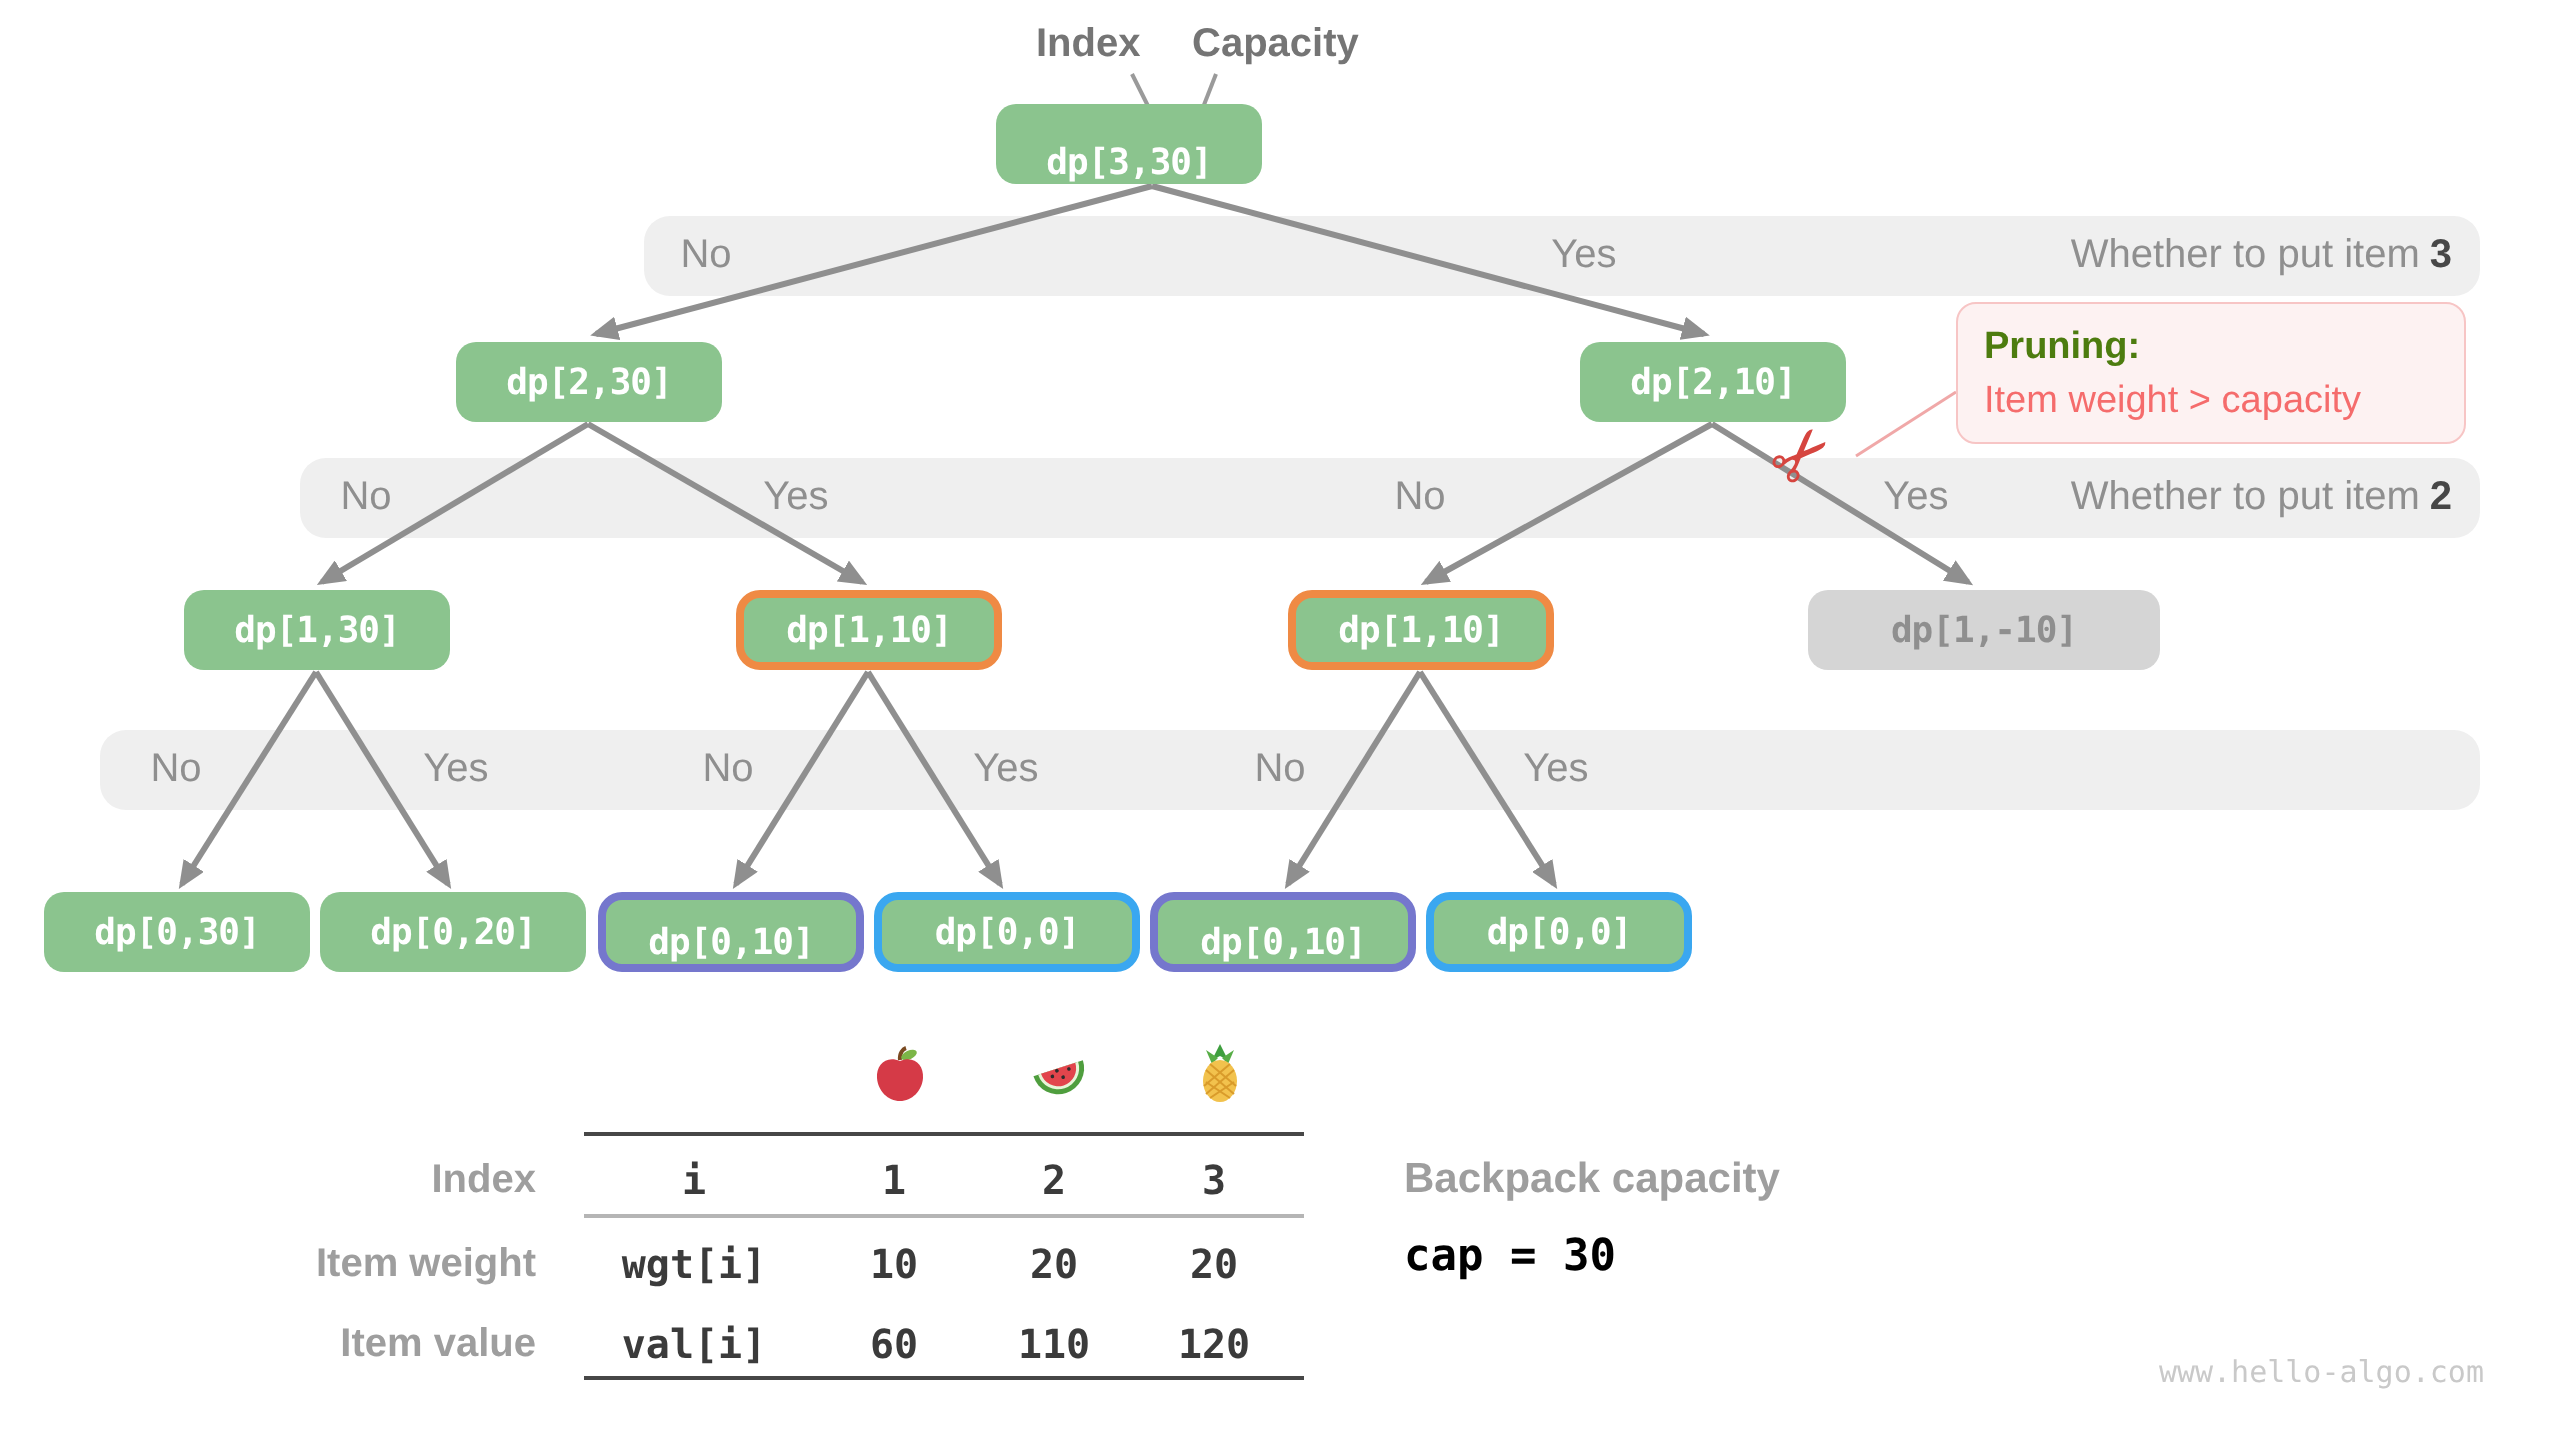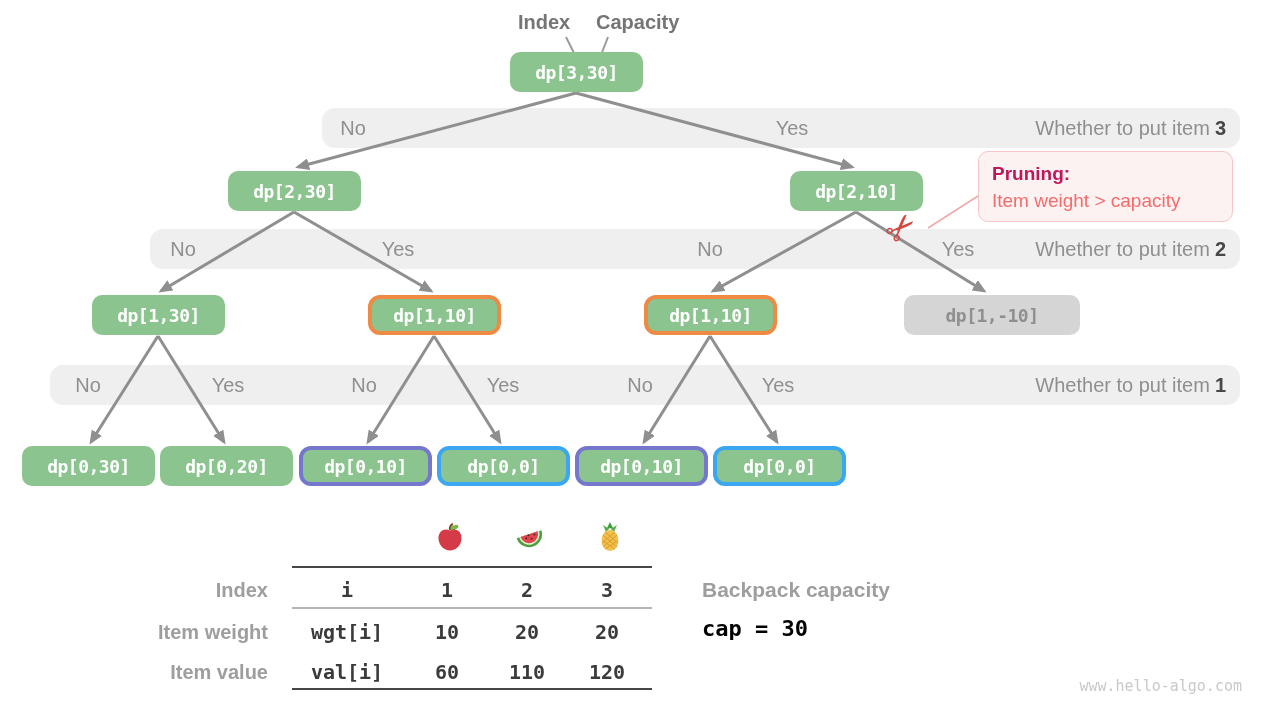--- a/index.html
+++ b/index.html
@@ -13,31 +13,31 @@
   .band .q{position:absolute;right:14px;top:50%;transform:translateY(-50%);
     font-size:20px;color:#8f8f8f;white-space:nowrap;}
   .band .q b{color:#474747;font-weight:700;margin-left:5px;}
 
   
   .node{position:absolute;width:133px;height:40px;box-sizing:border-box;
     background:#8bc48e;border-radius:10px;display:flex;align-items:center;justify-content:center;
     font-family:"DejaVu Sans Mono",monospace;font-weight:700;font-size:18px;color:#ffffff;
     letter-spacing:-0.5px;white-space:nowrap;}
   .node.orange{border:4px solid #ef8a44;border-radius:12px;}
-  .node.purple{border:4px solid #7577cd;border-radius:12px;}
+  .node.purple{border:4px solid #7577cd;border-radius:12px;align-items:flex-end;}
   .node.blue{border:4px solid #3aa7f0;border-radius:12px;}
   .node.gray{background:#d5d5d5;color:#8f8f8f;width:176px;}
 
   
   .axis-label{position:absolute;font-size:20px;font-weight:700;color:#757575;}
 
   
   .pruning{position:absolute;left:978px;top:151px;width:255px;height:71px;box-sizing:border-box;
     background:#fdf2f2;border:1px solid #f7c5c5;border-radius:10px;padding:9px 0 0 13px;}
-  .pruning .t1{font-size:19px;font-weight:700;color:#be185d;line-height:26px;}
+  .pruning .t1{font-size:19px;font-weight:700;color:#4d7c0f;line-height:26px;}
   .pruning .t2{font-size:19px;color:#f56c6c;line-height:28px;}
 
   .scissors{position:absolute;left:886px;top:210px;font-size:36px;color:#d6453f;
     transform:rotate(-45deg);line-height:1;}
 
   
   svg.edges{position:absolute;left:0;top:0;pointer-events:none;}
 
   
   .rule{position:absolute;}
@@ -71,21 +71,20 @@
     <span class="opt" style="left:808px">Yes</span>
     <span class="q"><span>Whether to put item</span><b>2</b></span>
   </div>
   <div class="band" style="left:50px;top:365px;width:1190px;">
     <span class="opt" style="left:38px">No</span>
     <span class="opt" style="left:178px">Yes</span>
     <span class="opt" style="left:314px">No</span>
     <span class="opt" style="left:453px">Yes</span>
     <span class="opt" style="left:590px">No</span>
     <span class="opt" style="left:728px">Yes</span>
-    <span class="q"><span>Whether to put item</span><b>1</b></span>
   </div>
 
   <svg class="edges" width="1280" height="720">
     <defs>
       <marker id="ah" markerUnits="userSpaceOnUse" markerWidth="14" markerHeight="12" refX="11" refY="6" orient="auto">
         <path d="M0,0 L14,6 L0,12 Z" fill="#8f8f8f"></path>
       </marker>
     </defs>
     <g stroke="#8f8f8f" stroke-width="3" fill="none">
       <line x1="576" y1="93" x2="298" y2="167" marker-end="url(#ah)"></line>
@@ -104,21 +103,21 @@
     <g stroke="#9a9a9a" stroke-width="2">
       <line x1="566" y1="37" x2="575" y2="55"></line>
       <line x1="608" y1="37" x2="601" y2="55"></line>
     </g>
     <line x1="978" y1="196" x2="928" y2="228" stroke="#f0a8a8" stroke-width="1.5"></line>
   </svg>
 
   <div class="axis-label" style="left:518px;top:11px;">Index</div>
   <div class="axis-label" style="left:596px;top:11px;">Capacity</div>
 
-  <div class="node" style="left:510px;top:52px;">
+  <div class="node" style="left:498px;top:52px;align-items:flex-end;">
       <span>dp[3,30]</span>
     </div>
   <div class="node" style="left:228px;top:171px;">
       <span>dp[2,30]</span>
     </div>
   <div class="node" style="left:790px;top:171px;">
       <span>dp[2,10]</span>
     </div>
   <div class="node" style="left:92px;top:295px;">
       <span>dp[1,30]</span>

